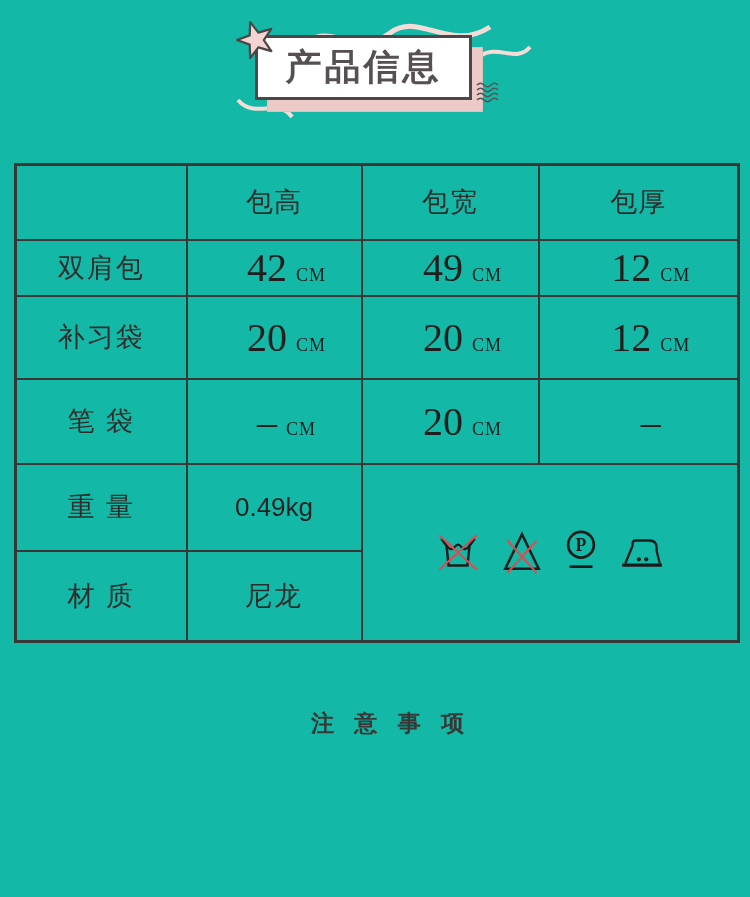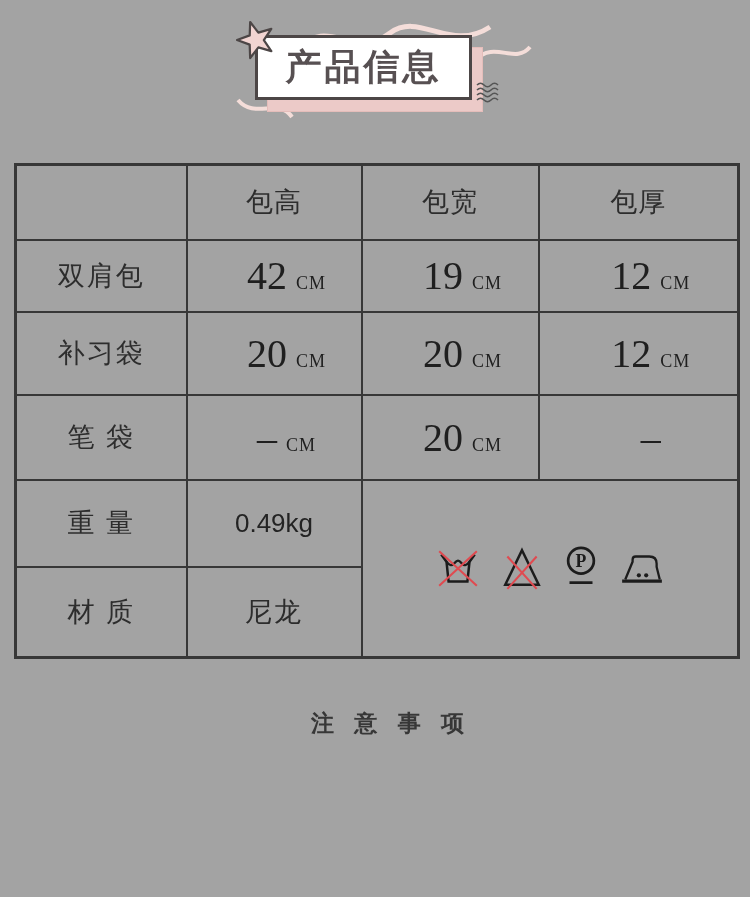--- a/index.html
+++ b/index.html
@@ -1,19 +1,19 @@
 <!DOCTYPE html>
 <html><head>
 <meta charset="utf-8">
 <style>
   html,body{margin:0;padding:0;background:#ffffff;}
   .page{
     position:relative;
     width:750px;height:897px;
-    background:#a3a3a3;
+    background:#14b8a6;
     font-family:"Liberation Sans","DejaVu Sans",sans-serif;
     overflow:hidden;
   }
 
   
   .badge-wrap{position:absolute;left:230px;top:5px;width:310px;height:125px;}
   .badge-watermark{position:absolute;left:0;top:0;}
   .badge-shadow{
     position:absolute;left:37px;top:42px;width:216px;height:65px;
     background:#eccac8;border:1px solid #e5bdba;box-sizing:border-box;
@@ -35,21 +35,21 @@
     border-collapse:collapse;table-layout:fixed;
     width:723px;
   }
   .spec td,.spec th{
     border:2px solid #373737;
     text-align:center;vertical-align:middle;
     padding:0;box-sizing:border-box;
     color:#2d2d2d;font-weight:normal;
   }
   .spec{border:3px solid #373737;}
-  .r0{height:75px;} .r1{height:72px;} .r2{height:83px;}
+  .r0{height:75px;} .r1{height:56px;} .r2{height:83px;}
   .r3{height:85px;} .r4{height:87px;} .r5{height:91px;}
   .cn{font-size:27px;letter-spacing:2px;color:#2c2c2c;}
   .hdr{font-size:27px;letter-spacing:1px;color:#2c2c2c;}
   .num{
     font-family:"Liberation Serif","DejaVu Serif",serif;
     font-size:40px;color:#1f1f1f;margin-left:25px;
   }
   .unit{
     font-family:"Liberation Serif","DejaVu Serif",serif;
     font-size:18px;color:#1f1f1f;margin-left:9px;letter-spacing:1px;
@@ -114,21 +114,21 @@
       <th class="hdr">包高</th>
       <th class="hdr">包宽</th>
       <th class="hdr">包厚</th>
     </tr>
     <tr class="r1">
       <td class="cn">双肩包</td>
       <td>
         <span class="num">42</span><span class="unit">CM</span>
       </td>
       <td>
-        <span class="num">19</span><span class="unit">CM</span>
+        <span class="num">49</span><span class="unit">CM</span>
       </td>
       <td>
         <span class="num">12</span><span class="unit">CM</span>
       </td>
     </tr>
     <tr class="r2">
       <td class="cn">补习袋</td>
       <td>
         <span class="num">20</span><span class="unit">CM</span>
       </td>

